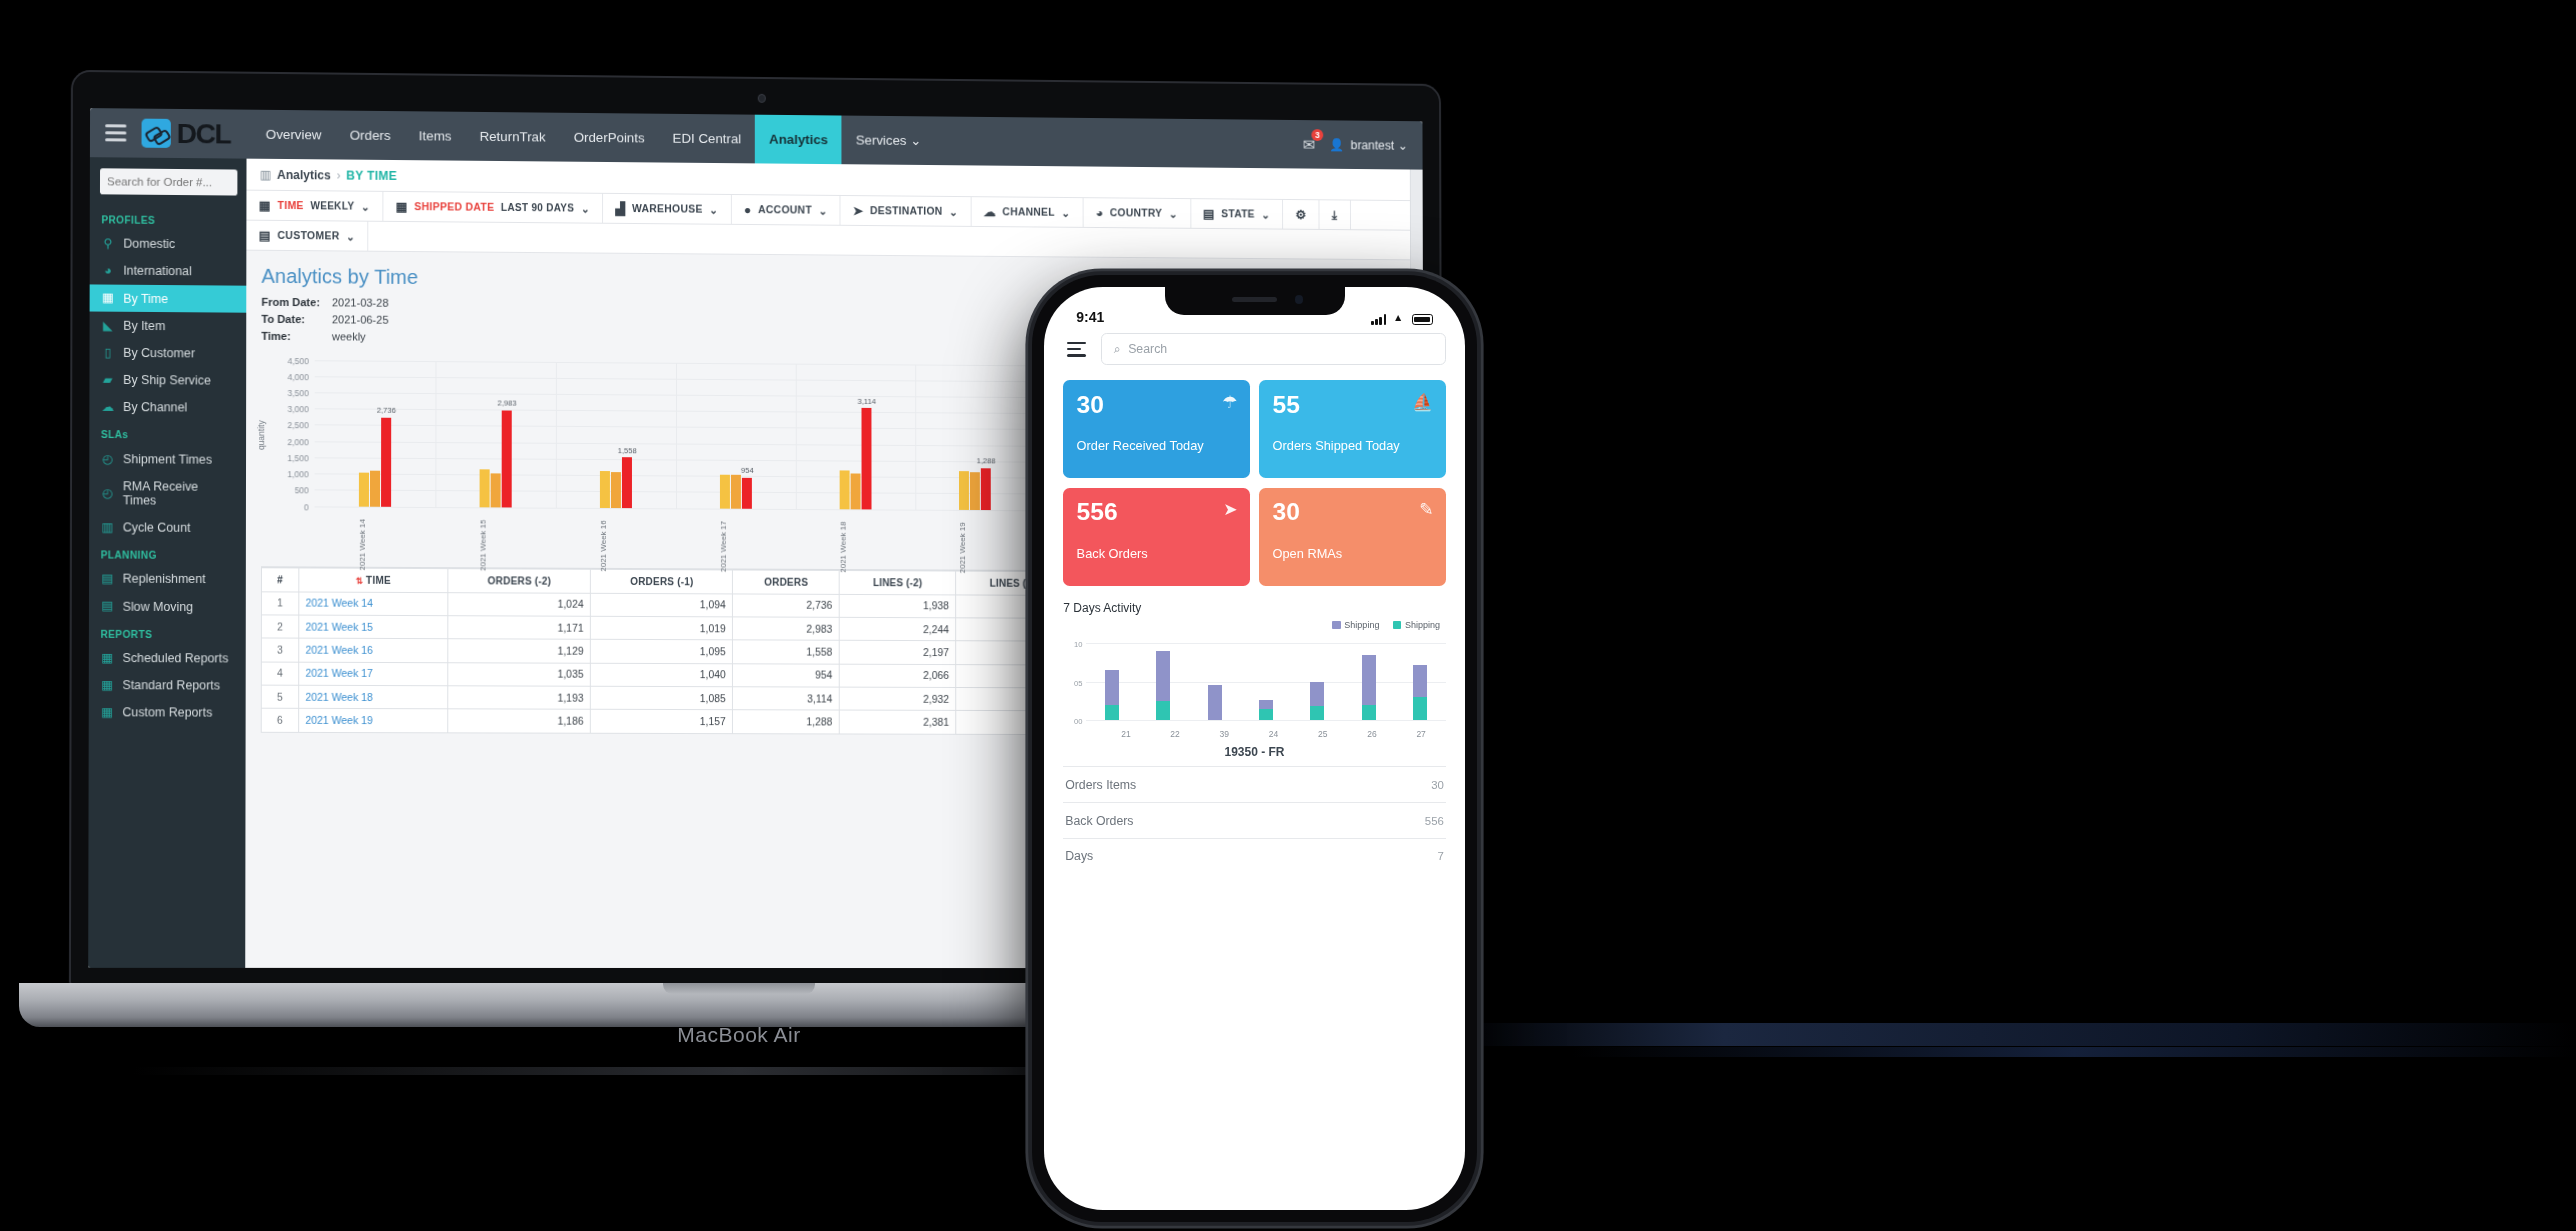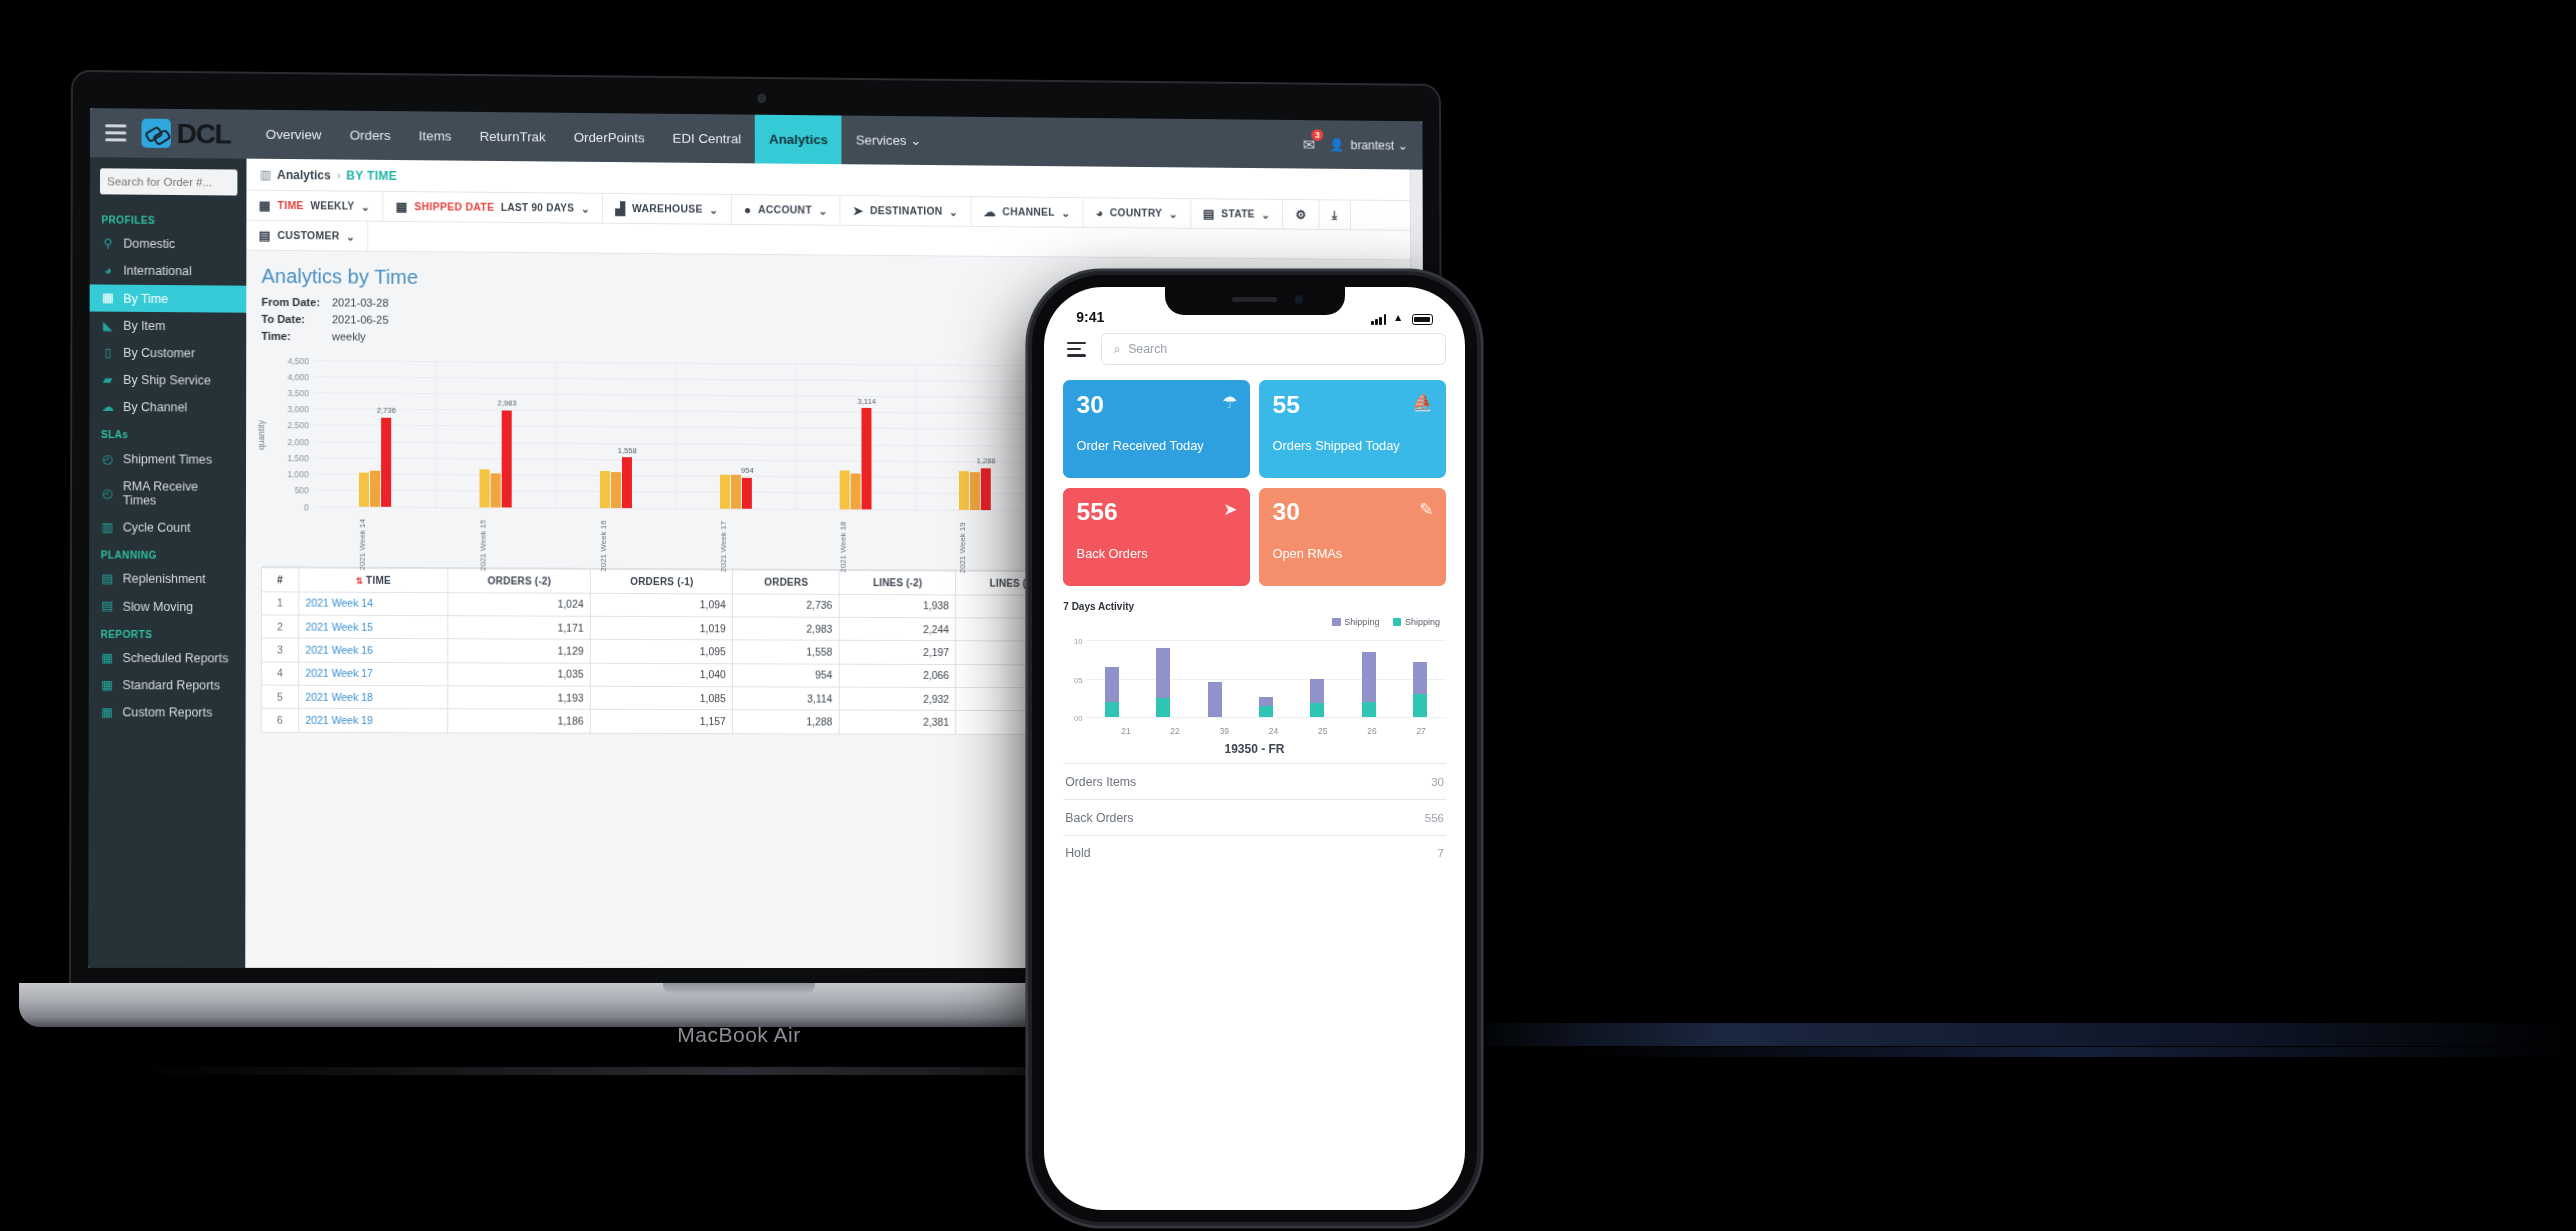--- a/index.html
+++ b/index.html
@@ -173,21 +173,21 @@
   .tiles { display:grid; grid-template-columns:1fr 1fr; gap:9.5px; padding:5.7px 19px 0 19px; }
   .tile { border-radius:6.6px; padding:12.3px 13.3px 13.3px 13.3px; color:#fff; position:relative; height:98px; }
   .tile .n { font-size:24.6px; font-weight:700; line-height:1; }
   .tile .t { font-size:12.8px; line-height:1.25; margin-top:21px; }
   .tile .gl { position:absolute; right:12.3px; top:11.4px; font-size:17px; opacity:.92; }
   .t-blue { background:#2ea0e0; }
   .t-cyan { background:#3ab9e8; }
   .t-red  { background:#f3565c; }
   .t-orng { background:#f58e6a; }
 
-  .sechd { font-size:10px; font-weight:700; color:#2c333a; padding:15px 19px 5.7px 19px; }
+  .sechd { font-size:12px; font-weight:400; color:#2c333a; padding:15px 19px 5.7px 19px; }
   .activity { padding:0 19px; }
   .legend { display:flex; justify-content:flex-end; gap:13.3px; font-size:9px; color:#5b626a; padding-right:5.7px; }
   .legend .sw { width:8.5px; height:8.5px; display:inline-block; margin-right:3.8px; border-radius:0.9px; vertical-align:-0.9px; }
   .mchart { position:relative; height:104px; margin-top:4.7px; }
   .mplot { position:absolute; left:23px; right:0; top:0; bottom:19px; }
   .mtick { position:absolute; right:calc(100% + 3.8px); transform:translateY(-50%); font-size:7.6px; color:#9aa1a8; }
   .mgrid { position:absolute; left:0; right:0; border-top:0.9px solid #eceef1; }
   .mbars { position:absolute; inset:0; display:flex; align-items:flex-end; }
   .mcol { flex:1; display:flex; justify-content:center; align-items:flex-end; height:100%; }
   .mstack { width:14px; display:flex; flex-direction:column; justify-content:flex-end; }
@@ -806,21 +806,21 @@
         <div class="ttl">19350 - FR</div>
         <div class="frow">
           <span>Orders Items</span>
           <span class="v">30</span>
         </div>
         <div class="frow">
           <span>Back Orders</span>
           <span class="v">556</span>
         </div>
         <div class="frow">
-          <span>Hold</span>
+          <span>Days</span>
           <span class="v">7</span>
         </div>
       </div>
     </div>
     <div class="ip-notch"></div>
     <div class="ip-spk"></div>
     <div class="ip-cam"></div>
   </div>
 
 </div>

